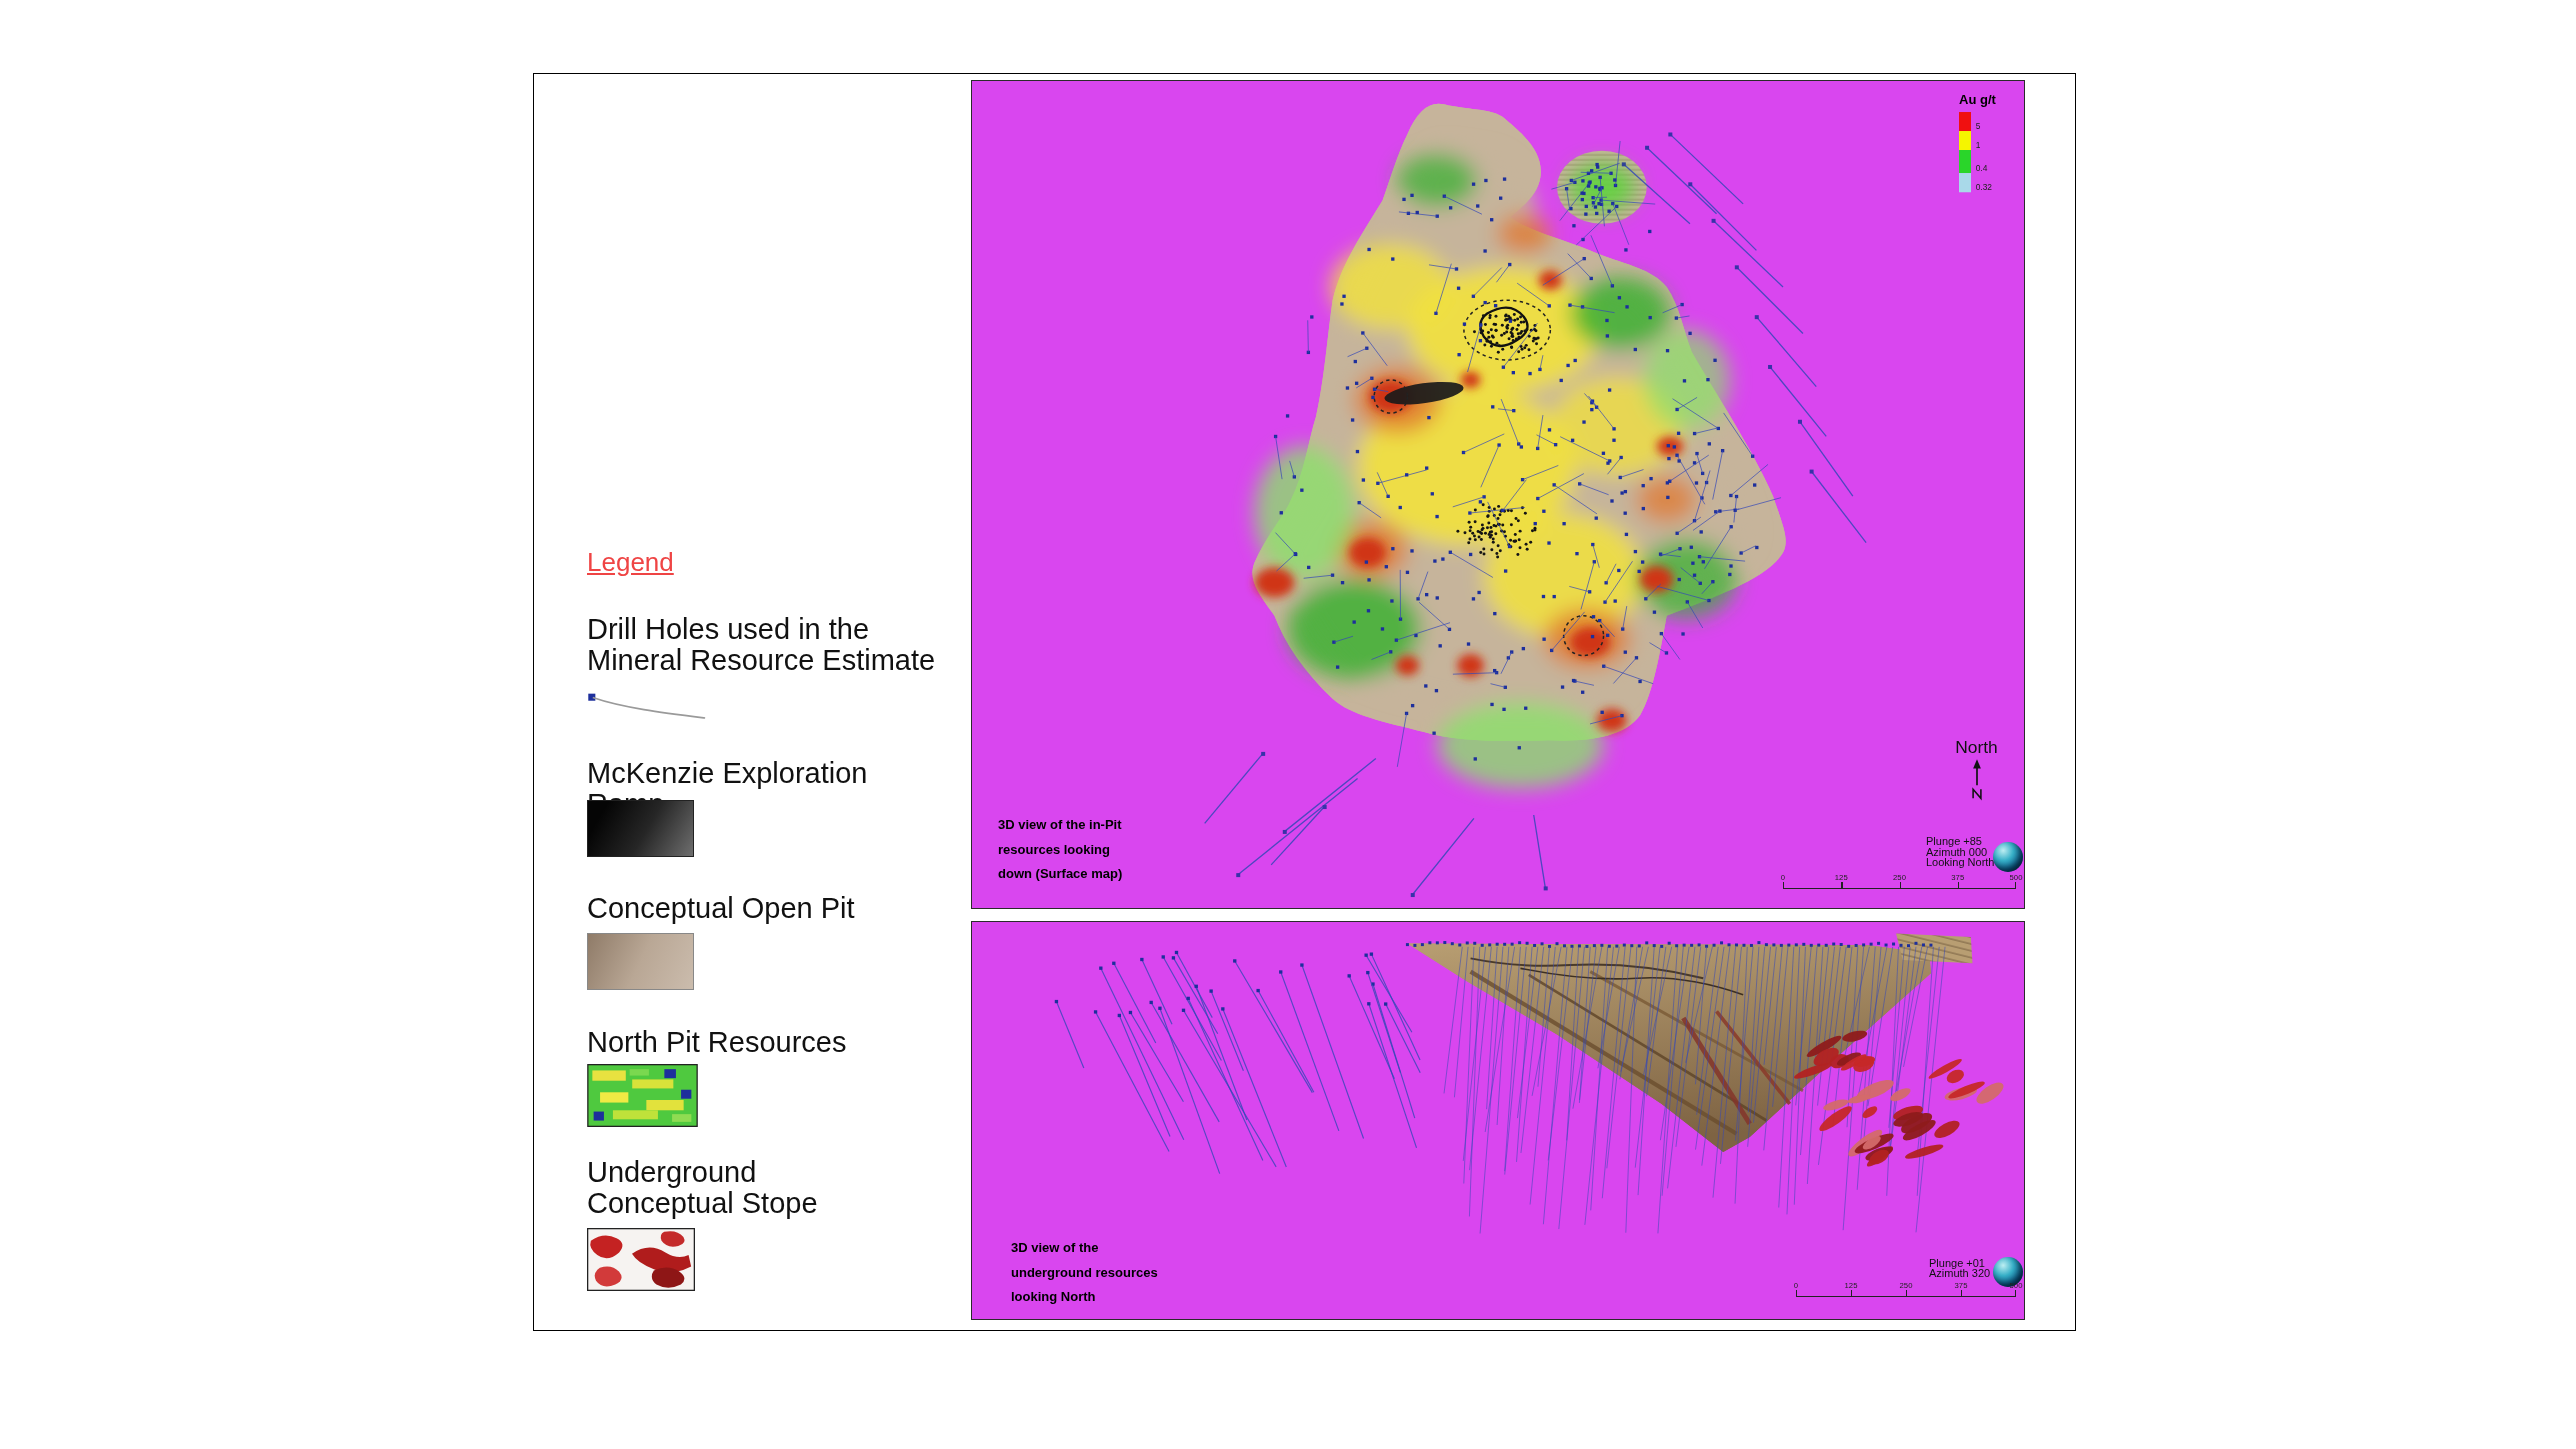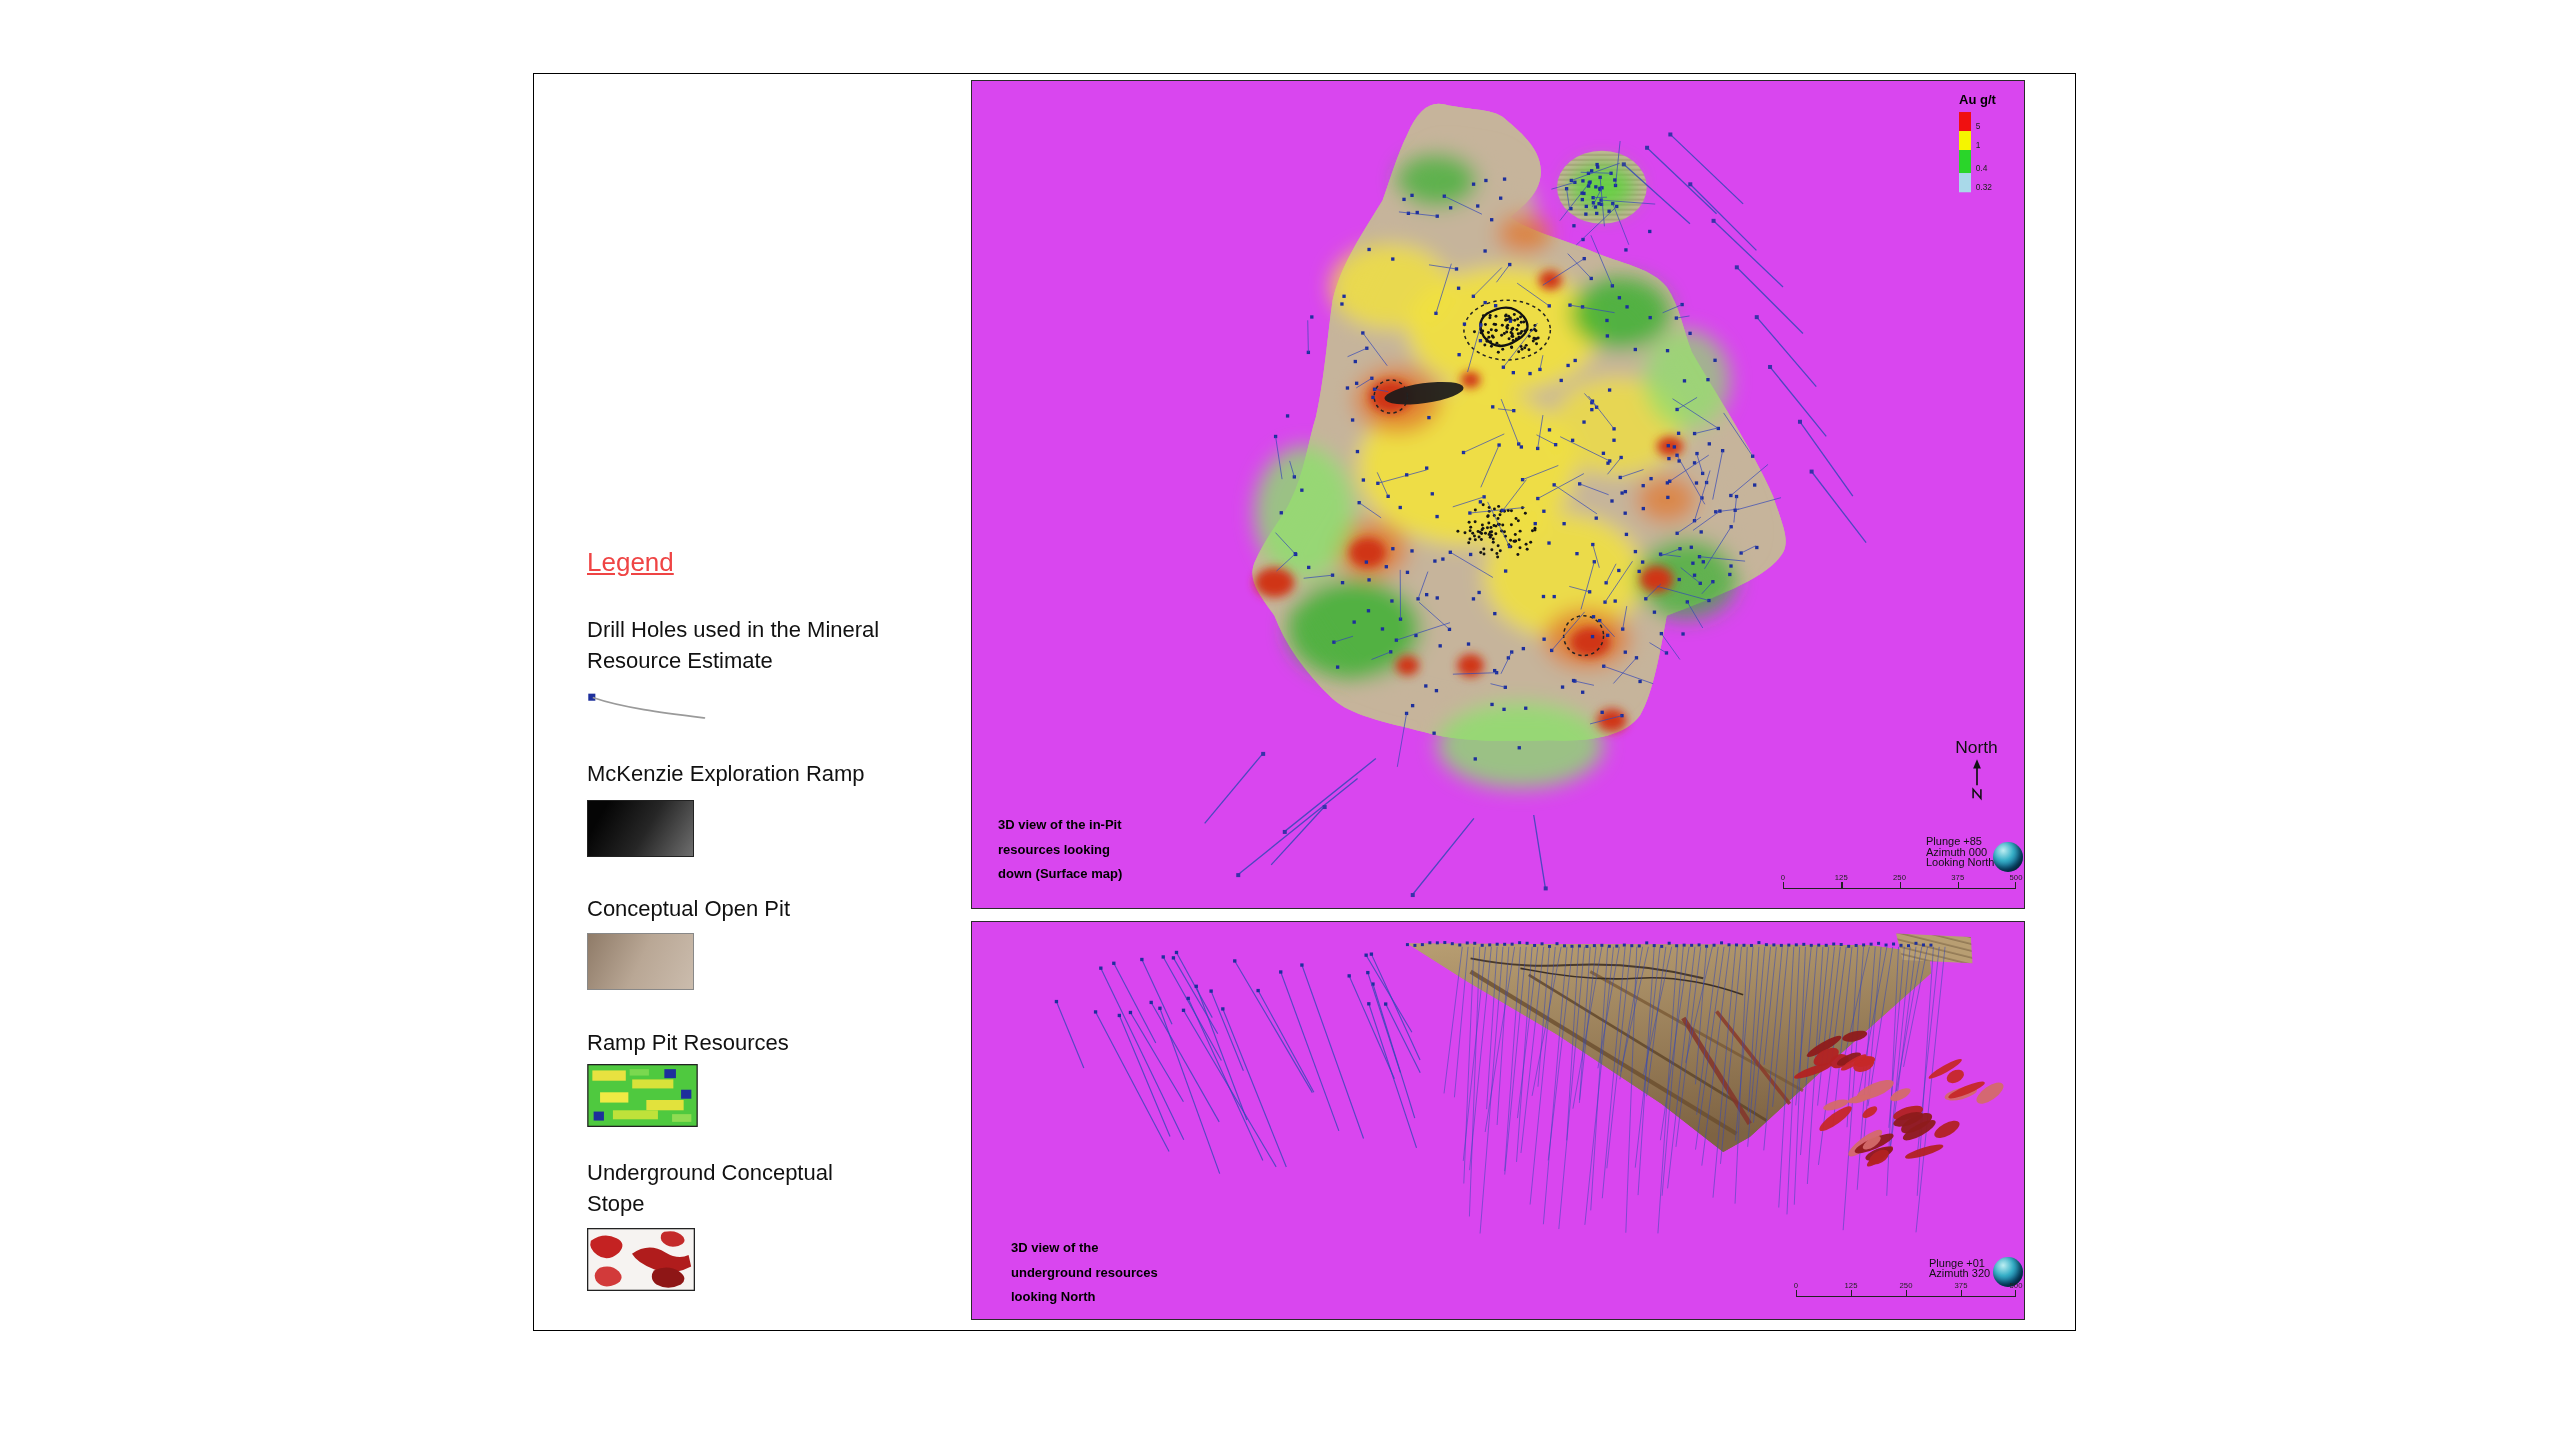--- a/index.html
+++ b/index.html
@@ -2,21 +2,21 @@
 <html style="font-size:10.3px"><head>
 <meta charset="utf-8">
 <style>
   html,body{margin:0;padding:0;width:2576px;height:1449px;background:#ffffff;
     font-family:"Liberation Sans",sans-serif;color:#000;}
   .abs{position:absolute;}
   .figure-border{position:absolute;left:533px;top:73px;width:1543px;height:1258px;
     border:1.9px solid #000;background:#fff;box-sizing:border-box;}
   .title-line{white-space:pre;font-size:39px;line-height:52px;color:#111;}
   .legend-heading{font-size:26px;text-decoration:underline;color:#ef4444;}
-  .legend-label{font-size:22px;line-height:31px;color:#111;}
+  .legend-label{font-size:29px;line-height:31px;color:#111;}
   .swatch{box-sizing:border-box;}
   .sw-ramp{background:linear-gradient(120deg,#050505 15%,#262626 55%,#6e6e6e 100%);border:0.6px solid #222;}
   .sw-pit{background:linear-gradient(115deg,#8f7b68 0%,#b9a795 50%,#cbbcad 100%);border:0.6px solid #888;}
   .panel{position:absolute;background:#d946ef;border:1.9px solid #2b2b2b;box-sizing:border-box;overflow:hidden;}
   .map-svg{position:absolute;left:0;top:0;width:100%;height:100%;}
   .caption{position:absolute;font-weight:700;font-size:13px;line-height:24.5px;text-align:left;color:#000;}
   .grade-legend{position:absolute;left:987px;top:10.3px;width:77px;}
   .grade-title{font-weight:700;font-size:13px;margin-bottom:5.2px;color:#000;}
   .grade-row{display:flex;align-items:flex-end;}
   .grade-chip{width:12.2px;display:block;}
@@ -46,21 +46,21 @@
     <rect x="2" y="4" width="11" height="11" fill="#1d2f9c"></rect>
     <path d="M9,10 C 55,26 120,34 184,42" stroke="#9a9a9a" stroke-width="2.5" fill="none"></path>
   </svg>
 
   <div class="abs legend-label" style="left:53px;top:684px;width:351px;">McKenzie Exploration Ramp</div>
   <div class="abs swatch sw-ramp" style="left:53px;top:726px;width:107px;height:57px;"></div>
 
   <div class="abs legend-label" style="left:53px;top:819px;width:351px;">Conceptual Open Pit</div>
   <div class="abs swatch sw-pit" style="left:53px;top:859px;width:107px;height:57px;"></div>
 
-  <div class="abs legend-label" style="left:53px;top:953px;width:351px;">Ramp Pit Resources</div>
+  <div class="abs legend-label" style="left:53px;top:953px;width:351px;">North Pit Resources</div>
   <svg class="abs" style="left:53px;top:990px;" width="111" height="63" viewBox="0 0 172 98">
     <rect x="1" y="1" width="170" height="96" fill="#4fc93f" stroke="#222" stroke-width="2"></rect>
     <rect x="8" y="10" width="52" height="16" fill="#e8e240"></rect>
     <rect x="70" y="24" width="64" height="14" fill="#d9e23a"></rect>
     <rect x="20" y="44" width="44" height="16" fill="#f0ea44"></rect>
     <rect x="92" y="56" width="58" height="16" fill="#e2e23c"></rect>
     <rect x="40" y="72" width="70" height="14" fill="#bfe23a"></rect>
     <rect x="120" y="8" width="18" height="14" fill="#1d2f9c"></rect>
     <rect x="146" y="40" width="16" height="14" fill="#1d2f9c"></rect>
     <rect x="10" y="74" width="16" height="14" fill="#1d2f9c"></rect>

